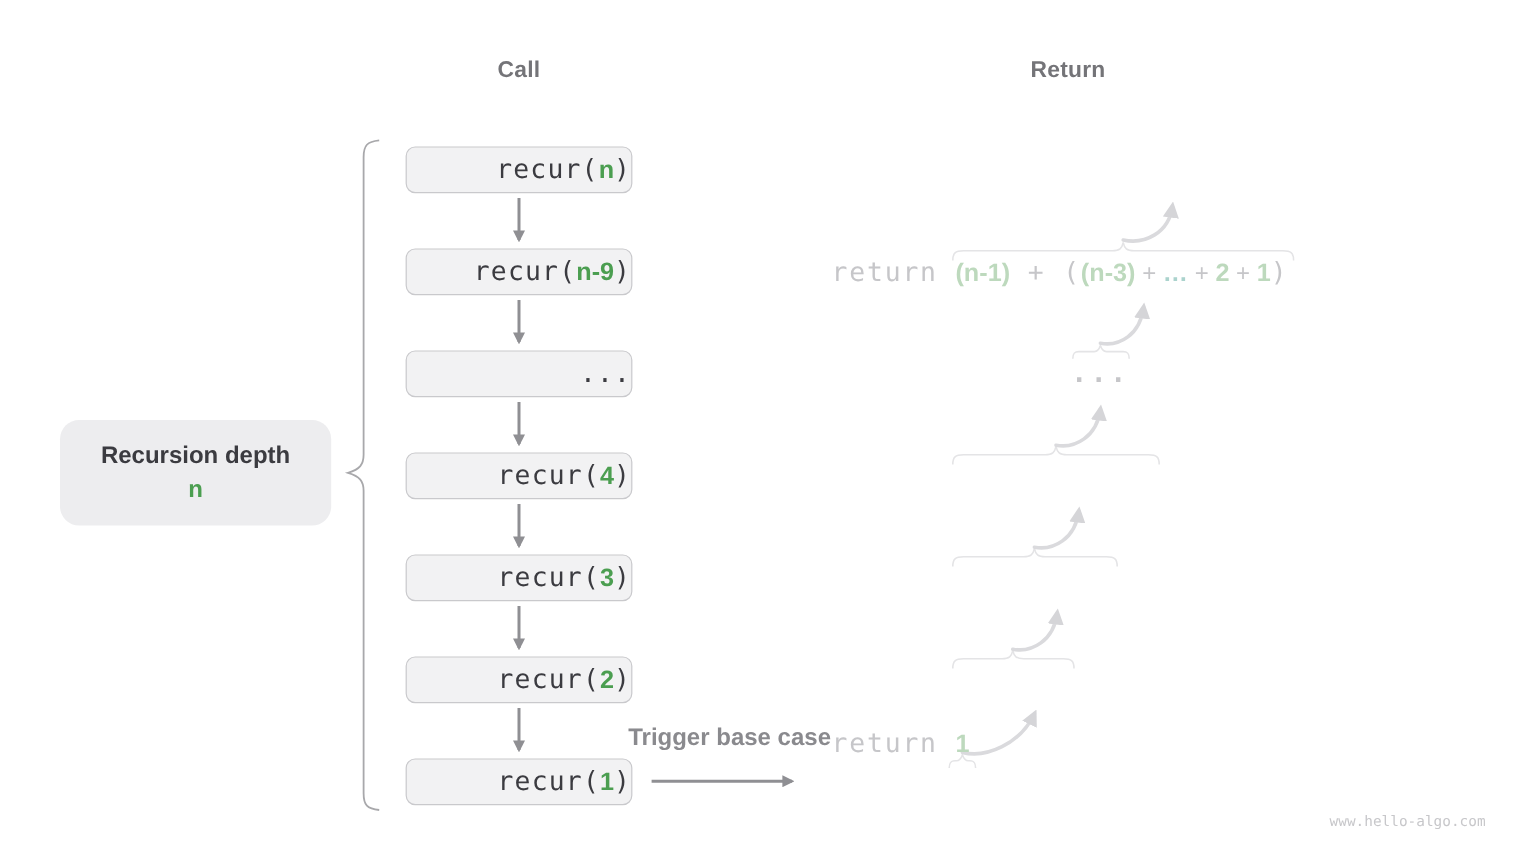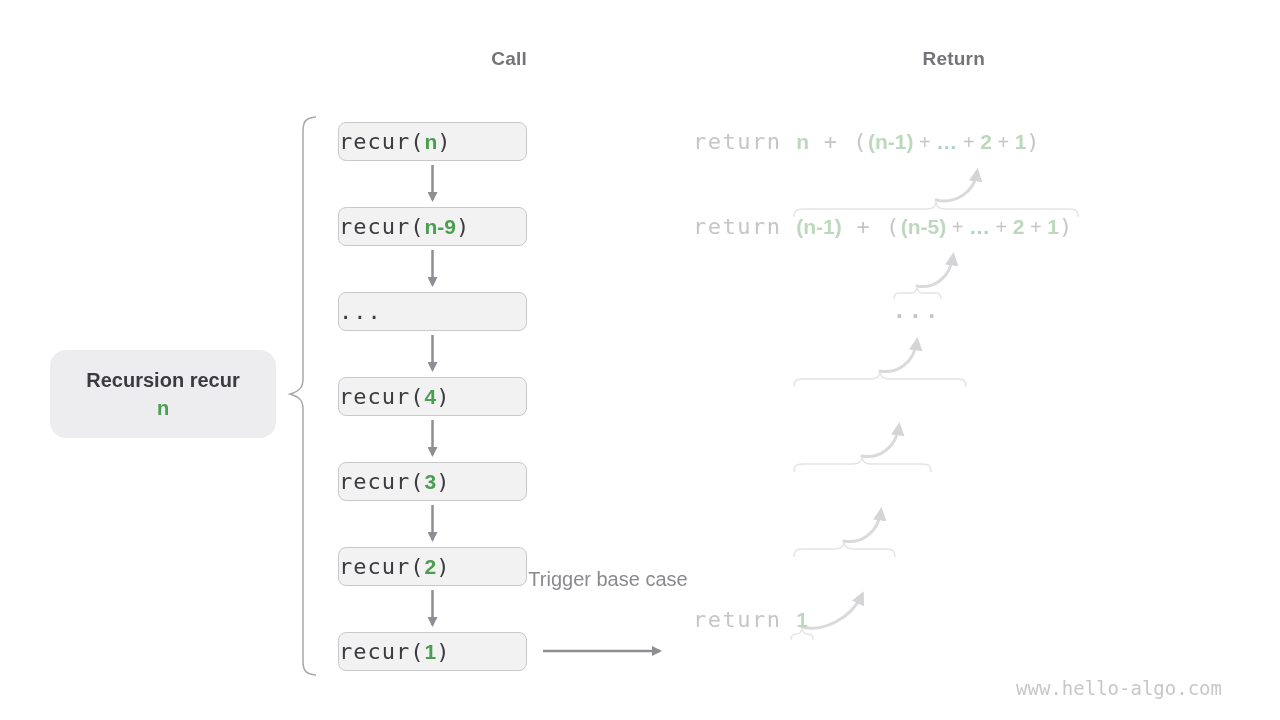--- a/index.html
+++ b/index.html
@@ -1,48 +1,48 @@
 <!DOCTYPE html>
 <html style="--green: #4b9e50; --light-green: #bdd9bd; --teal: #abd3cd; --code-dark: #3b3b40; --dark-text: #3b3b40; --gray-text: #c6c6c9; --box-fill: #f2f2f3; --box-border: #c9c9cc; --arrow: #8f8f93; --light-arrow: #dadadd; --brace: #a8a8ab; --faint-brace: #e4e4e6; --header: #747478; --trigger: #8a8a8e; --watermark: #c7c7ca; --label-fill: #ededef;"><head>
 <meta charset="utf-8">
 <style>
   html,body{margin:0;padding:0;background:#fff;}
   .canvas{position:relative;width:1280px;height:720px;background:#ffffff;overflow:hidden;
           font-family:"Liberation Sans",sans-serif;}
   .overlay{position:absolute;left:0;top:0;width:1280px;height:720px;pointer-events:none;}
 
   .col-hdr{position:absolute;top:48px;font-weight:bold;font-size:19px;color:var(--header);
-           text-align:right;letter-spacing:.2px;}
+           text-align:center;letter-spacing:.2px;}
   #hdr-call{left:338px;width:189px;}
   #hdr-return{left:795px;width:190px;}
 
   .call-box{position:absolute;left:338px;width:189px;height:39px;box-sizing:border-box;
             border:1.5px solid var(--box-border);border-radius:8px;background:var(--box-fill);
-            display:flex;align-items:center;justify-content:flex-start;font-size:22px;white-space:pre;}
+            display:flex;align-items:center;justify-content:flex-end;font-size:22px;white-space:pre;}
   .s-code{color:var(--code-dark);font-family:"DejaVu Sans Mono",monospace;letter-spacing:1px;}
   .s-arg{color:var(--green);font-family:"Liberation Sans",sans-serif;font-weight:bold;font-size:21px;}
 
   .ret-line{position:absolute;left:693px;height:28px;line-height:28px;font-size:22px;white-space:pre;}
   .ret-line.dots{left:892px;width:50px;text-align:center;}
   .s-kw{color:var(--gray-text);font-family:"DejaVu Sans Mono",monospace;letter-spacing:1.5px;}
   .s-val{color:var(--light-green);font-family:"Liberation Sans",sans-serif;font-weight:bold;font-size:21px;}
   .s-ell{color:var(--teal);font-family:"Liberation Sans",sans-serif;font-weight:bold;font-size:21px;}
   .s-op{color:var(--gray-text);font-family:"Liberation Sans",sans-serif;font-size:20px;}
   .s-dots{color:var(--gray-text);font-family:"DejaVu Sans Mono",monospace;font-weight:bold;letter-spacing:3px;}
 
   .depth-box{position:absolute;left:50px;top:350px;width:226px;height:88px;background:var(--label-fill);
              border-radius:16px;display:flex;flex-direction:column;align-items:center;justify-content:center;gap:5px;}
   .depth-title{font-size:20px;font-weight:bold;color:var(--dark-text);}
   .depth-n{font-size:20px;font-weight:bold;color:var(--green);}
 
-  .trigger{position:absolute;left:508px;top:568px;width:200px;text-align:center;
-           font-weight:normal;font-size:20px;color:var(--trigger);}
+  .trigger{position:absolute;left:508px;top:604px;width:200px;text-align:center;
+           font-weight:bold;font-size:20px;color:var(--trigger);}
 
-  .watermark{position:absolute;top:677px;right:58px;font-family:"DejaVu Sans Mono",monospace;
-             font-size:19px;color:var(--watermark);}
+  .watermark{position:absolute;top:677px;right:42px;font-family:"DejaVu Sans Mono",monospace;
+             font-size:12px;color:var(--watermark);}
 
   .lbrace{stroke:var(--brace);stroke-width:1.5;fill:none;}
   .call-arrow{stroke:var(--arrow);stroke-width:2.5;fill:none;}
   .ret-brace{stroke:var(--faint-brace);stroke-width:1.3;fill:none;}
   .ret-arrow{stroke:var(--light-arrow);stroke-width:3;fill:none;stroke-linecap:round;}
 </style>
 </head>
 <body>
 
 <div class="canvas">
@@ -94,26 +94,25 @@
   <div class="col-hdr" id="hdr-return">Return</div>
 
   <div class="call-box" style="top:122px"><span class="s-code">recur(</span><span class="s-arg">n</span><span class="s-code">)</span></div>
   <div class="call-box" style="top:207px"><span class="s-code">recur(</span><span class="s-arg">n-9</span><span class="s-code">)</span></div>
   <div class="call-box" style="top:292px"><span class="s-code">...</span></div>
   <div class="call-box" style="top:377px"><span class="s-code">recur(</span><span class="s-arg">4</span><span class="s-code">)</span></div>
   <div class="call-box" style="top:462px"><span class="s-code">recur(</span><span class="s-arg">3</span><span class="s-code">)</span></div>
   <div class="call-box" style="top:547px"><span class="s-code">recur(</span><span class="s-arg">2</span><span class="s-code">)</span></div>
   <div class="call-box" style="top:632px"><span class="s-code">recur(</span><span class="s-arg">1</span><span class="s-code">)</span></div>
 
-  <div class="ret-line" style="top:128px"><span class="s-kw">return </span><span class="s-val">n</span><span class="s-kw"> + </span><span class="s-kw">(</span><span class="s-val">(n-1)</span><span class="s-op"> + </span><span class="s-ell">…</span><span class="s-op"> + </span><span class="s-val">2</span><span class="s-op"> + </span><span class="s-val">1</span><span class="s-kw">)</span></div>
-  <div class="ret-line" style="top:213px"><span class="s-kw">return </span><span class="s-val">(n-1)</span><span class="s-kw"> + </span><span class="s-kw">(</span><span class="s-val">(n-5)</span><span class="s-op"> + </span><span class="s-ell">…</span><span class="s-op"> + </span><span class="s-val">2</span><span class="s-op"> + </span><span class="s-val">1</span><span class="s-kw">)</span></div>
+  <div class="ret-line" style="top:213px"><span class="s-kw">return </span><span class="s-val">(n-1)</span><span class="s-kw"> + </span><span class="s-kw">(</span><span class="s-val">(n-3)</span><span class="s-op"> + </span><span class="s-ell">…</span><span class="s-op"> + </span><span class="s-val">2</span><span class="s-op"> + </span><span class="s-val">1</span><span class="s-kw">)</span></div>
   <div class="ret-line dots" style="top:297px"><span class="s-dots">...</span></div>
   <div class="ret-line" style="top:606px"><span class="s-kw">return </span><span class="s-val">1</span></div>
 
   <div class="depth-box">
-    <div class="depth-title">Recursion recur</div>
+    <div class="depth-title">Recursion depth</div>
     <div class="depth-n">n</div>
   </div>
 
   <div class="trigger">Trigger base case</div>
 
   <div class="watermark">www.hello-algo.com</div>
 </div>
 
 </body></html>

